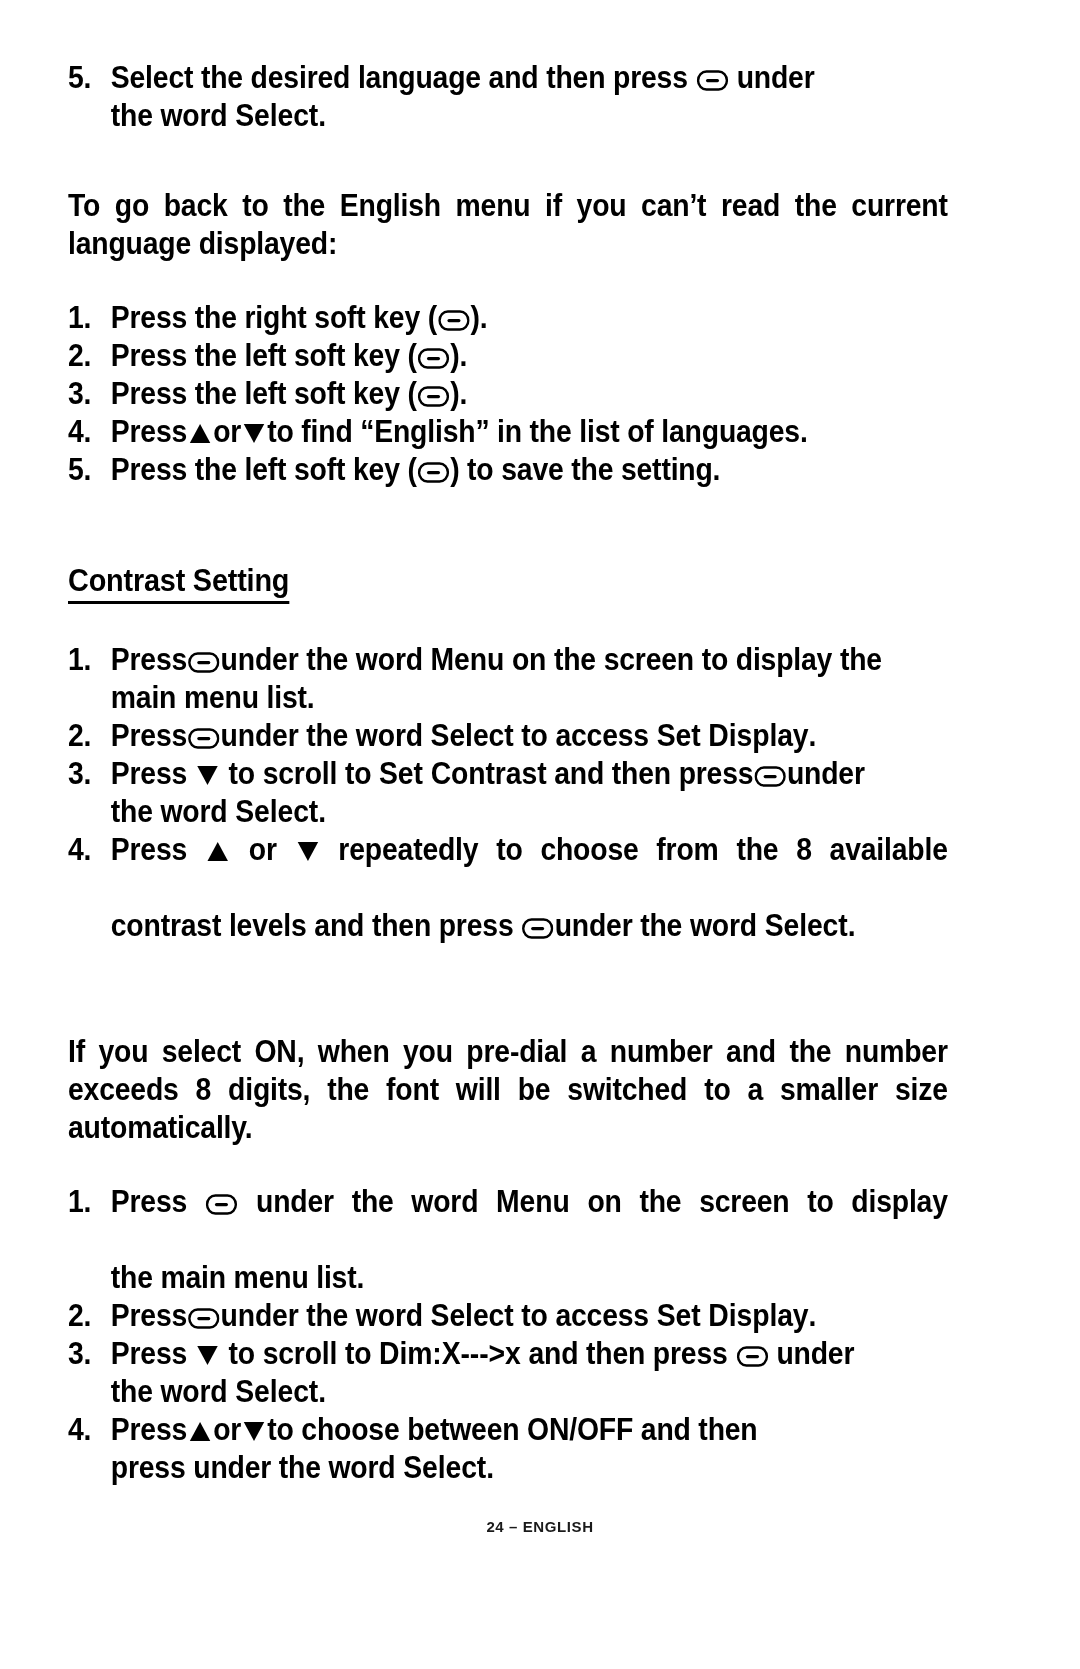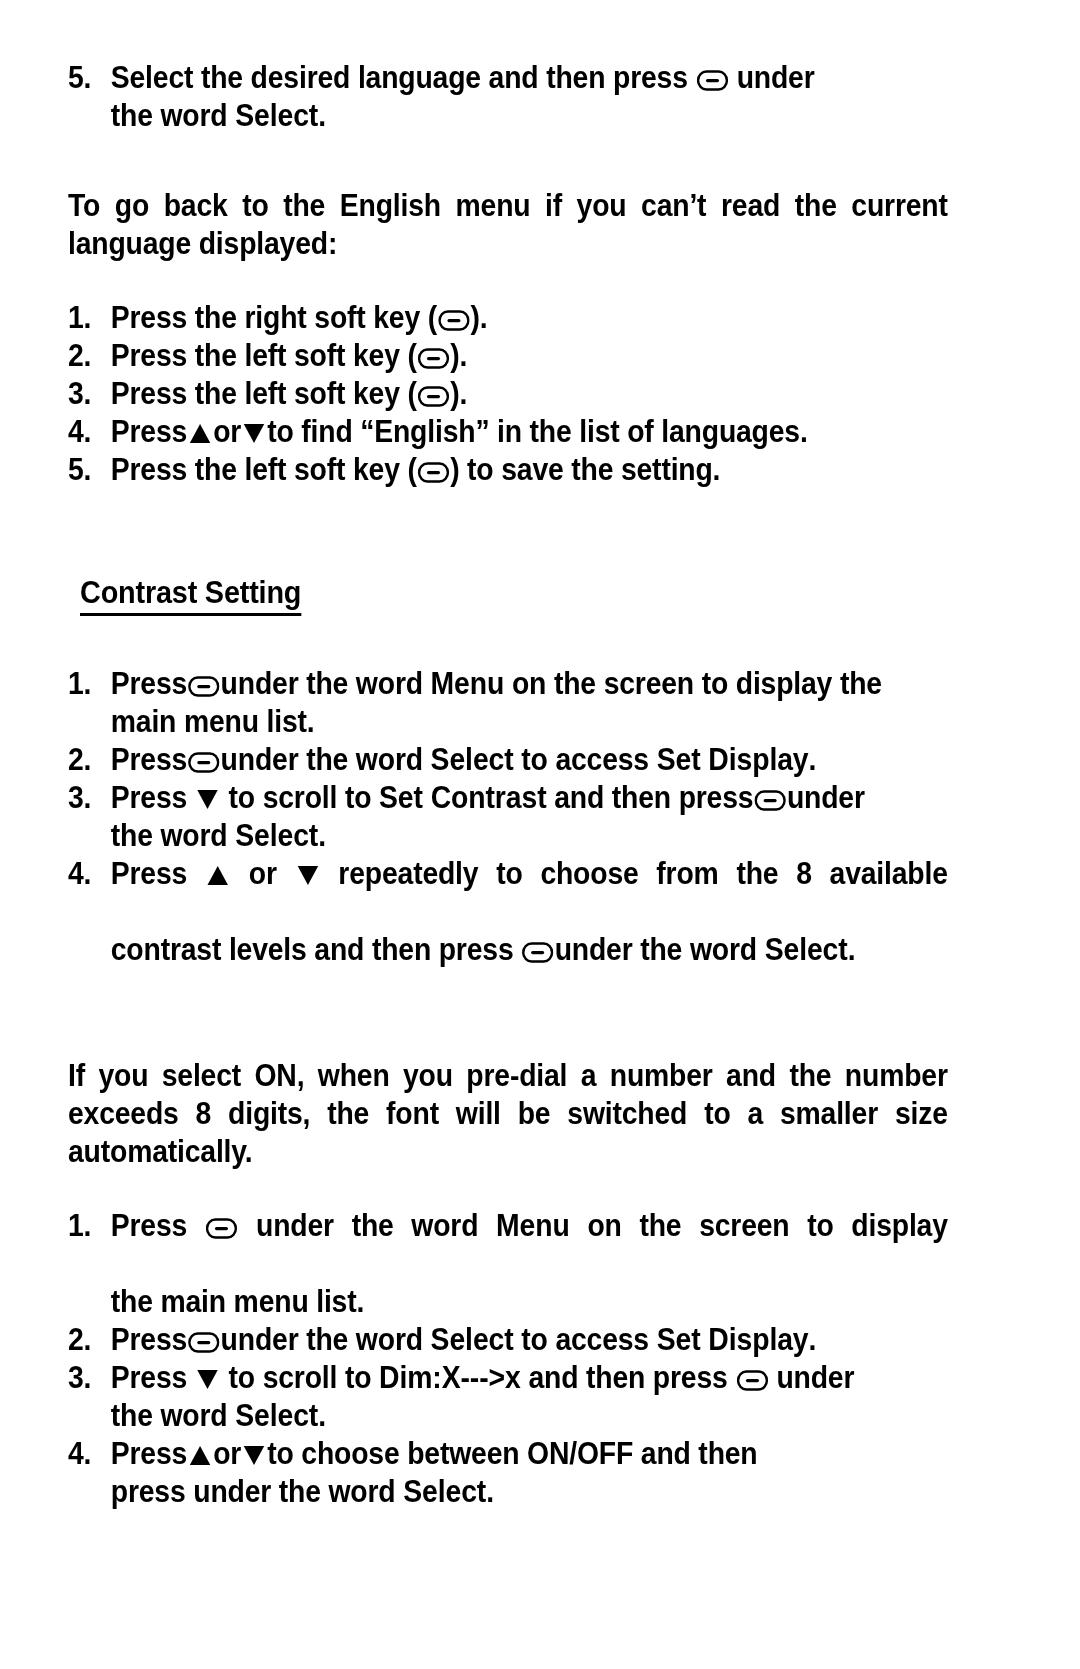--- a/index.html
+++ b/index.html
@@ -81,21 +81,21 @@
     font-size: 31px;
     line-height: 38px;
     font-weight: 600;
     letter-spacing: -0.2px;
     display: inline-block;
     border-bottom: 3px solid #000;
     padding-bottom: 1px;
     transform: scaleX(0.93);
     transform-origin: left top;
   }
-  .heading-wrap { margin: 12px; }
+  .heading-wrap { margin: 0; }
 
   b, strong { font-weight: 900; letter-spacing: -0.1px; }
   .gap-m  { height: 36px; }
   .gap-l  { height: 52px; }
   .gap-xl { height: 74px; }
 
   
   .softkey {
     display: inline-block;
     width: 34px;
@@ -310,13 +310,14 @@
       </div>
       <div class="li">
         <span class="num"></span>
         <span class="body"><span>press under the word </span><b>Select</b><span>.</span></span>
       </div>
 
     </div>
 
   </div>
 
+  <div class="footer">24 – ENGLISH</div>
 </div>
 
 </body></html>

